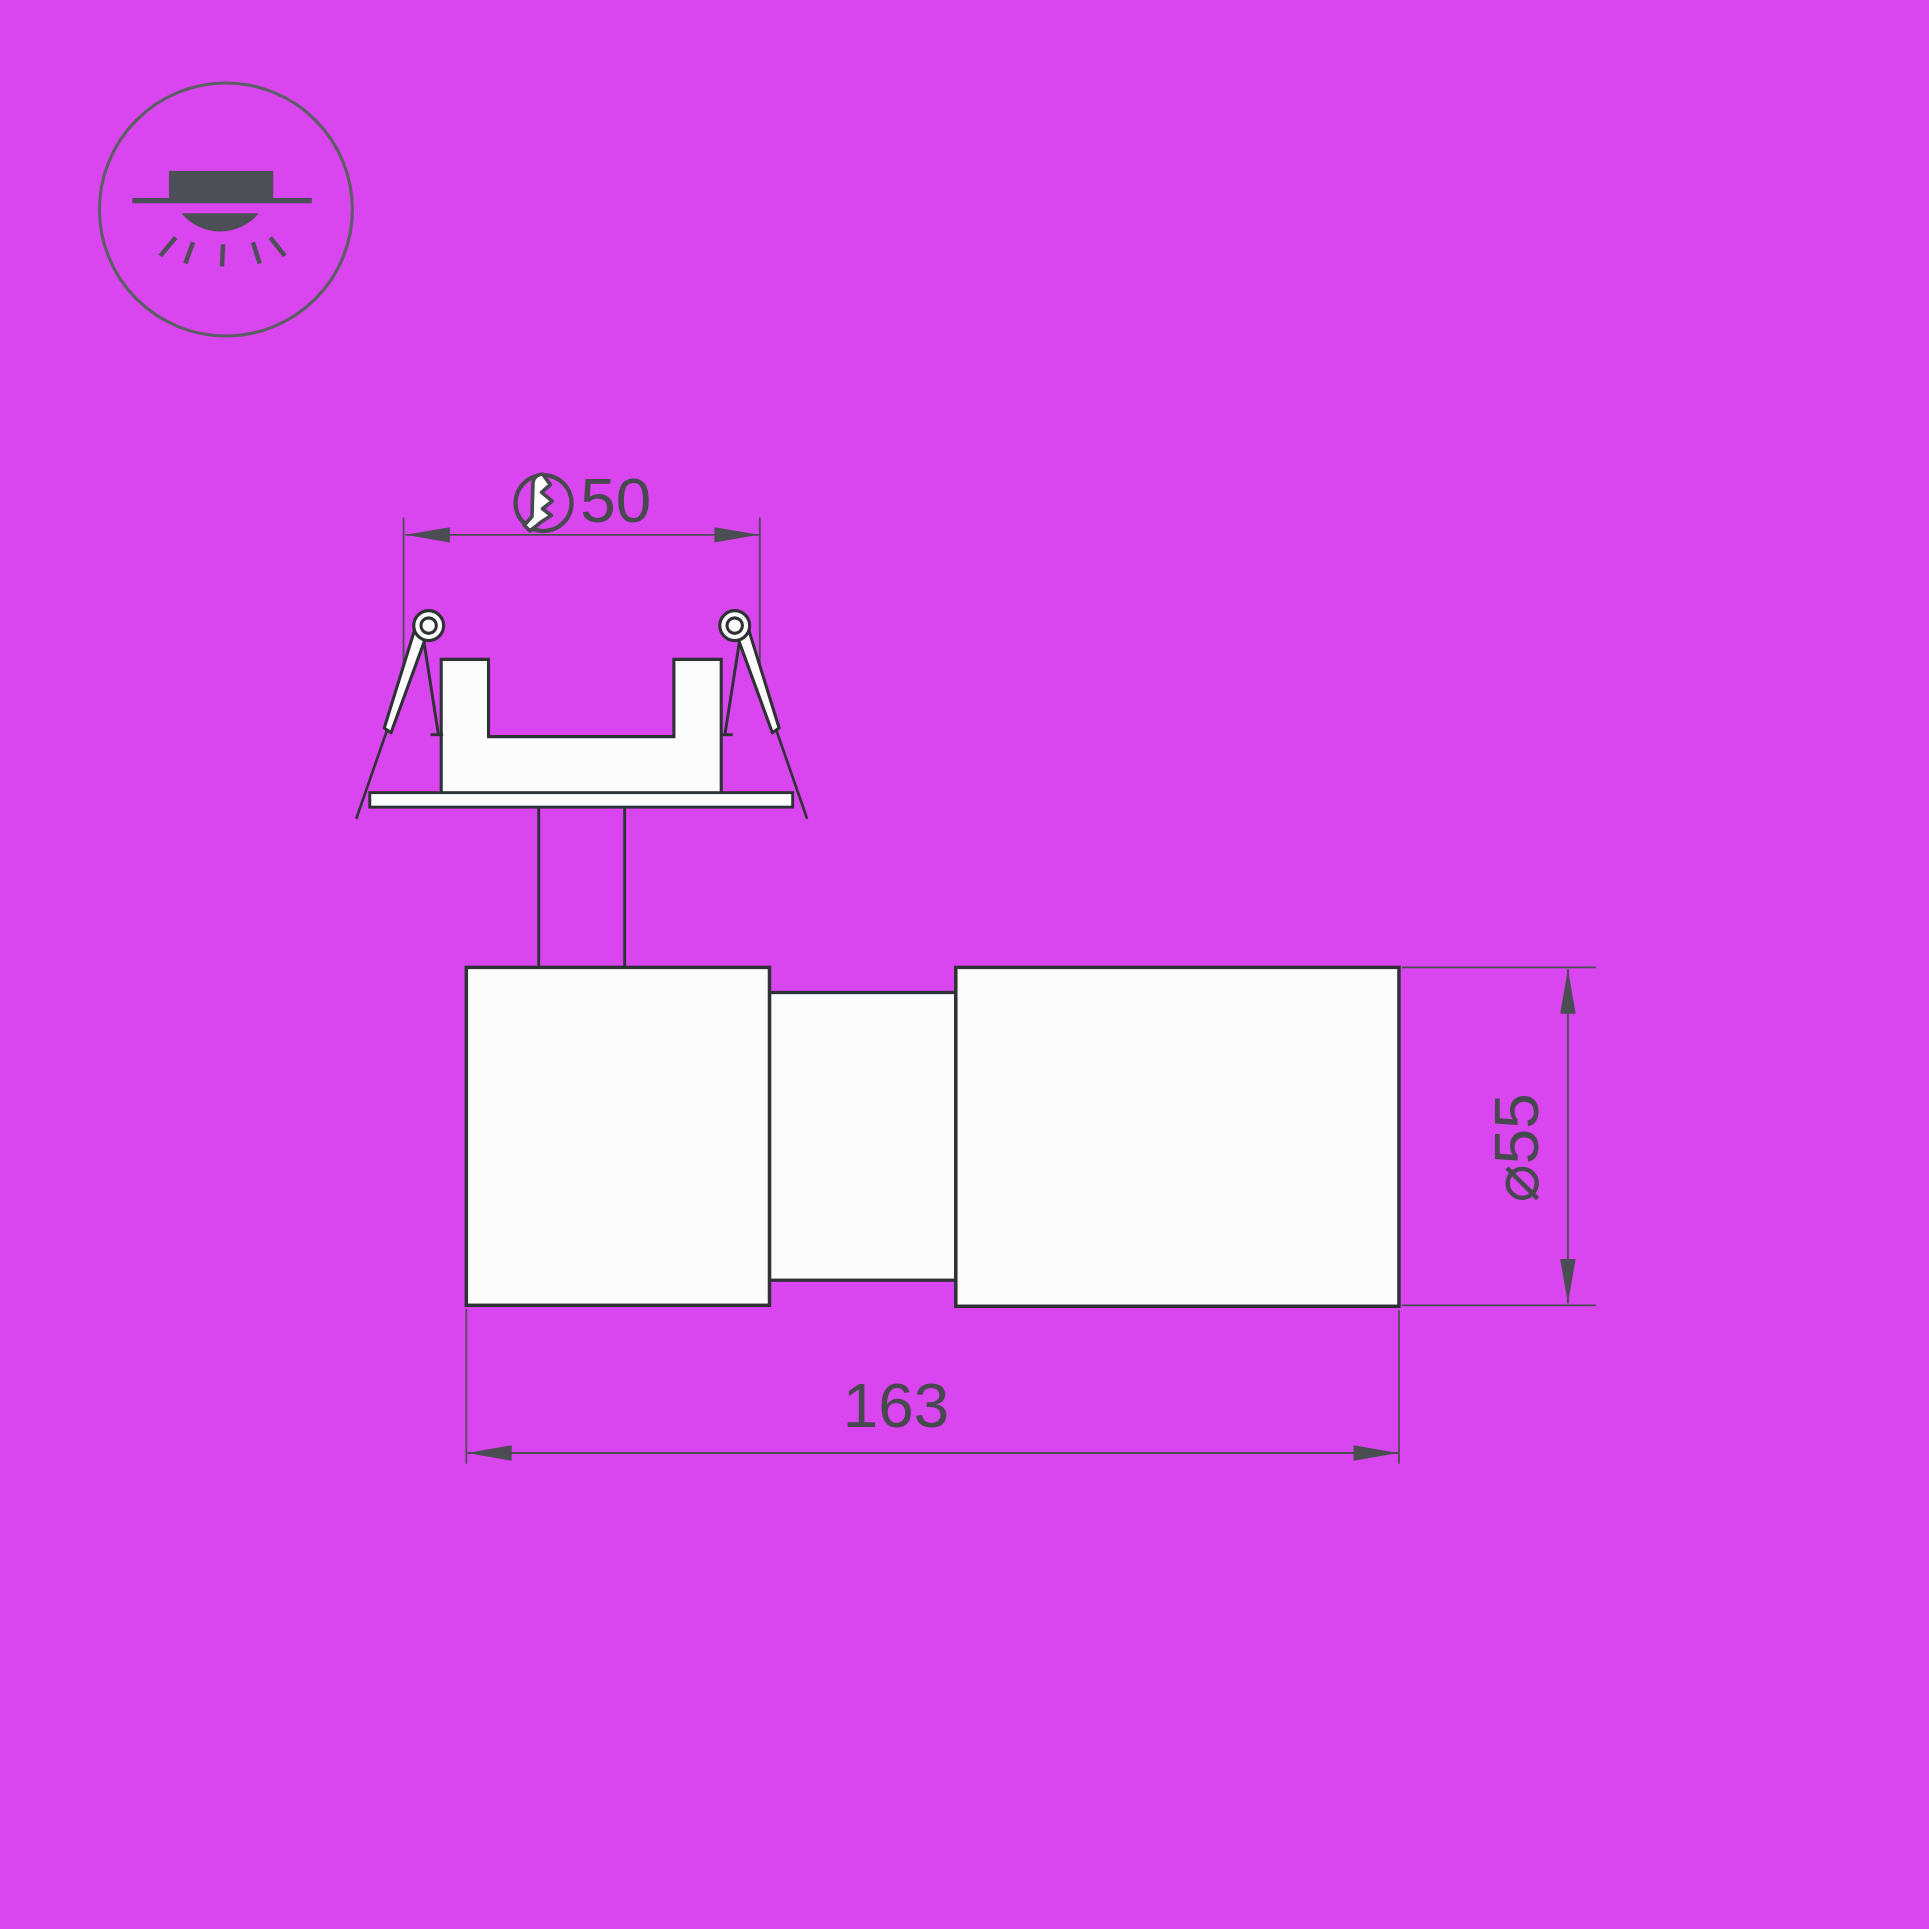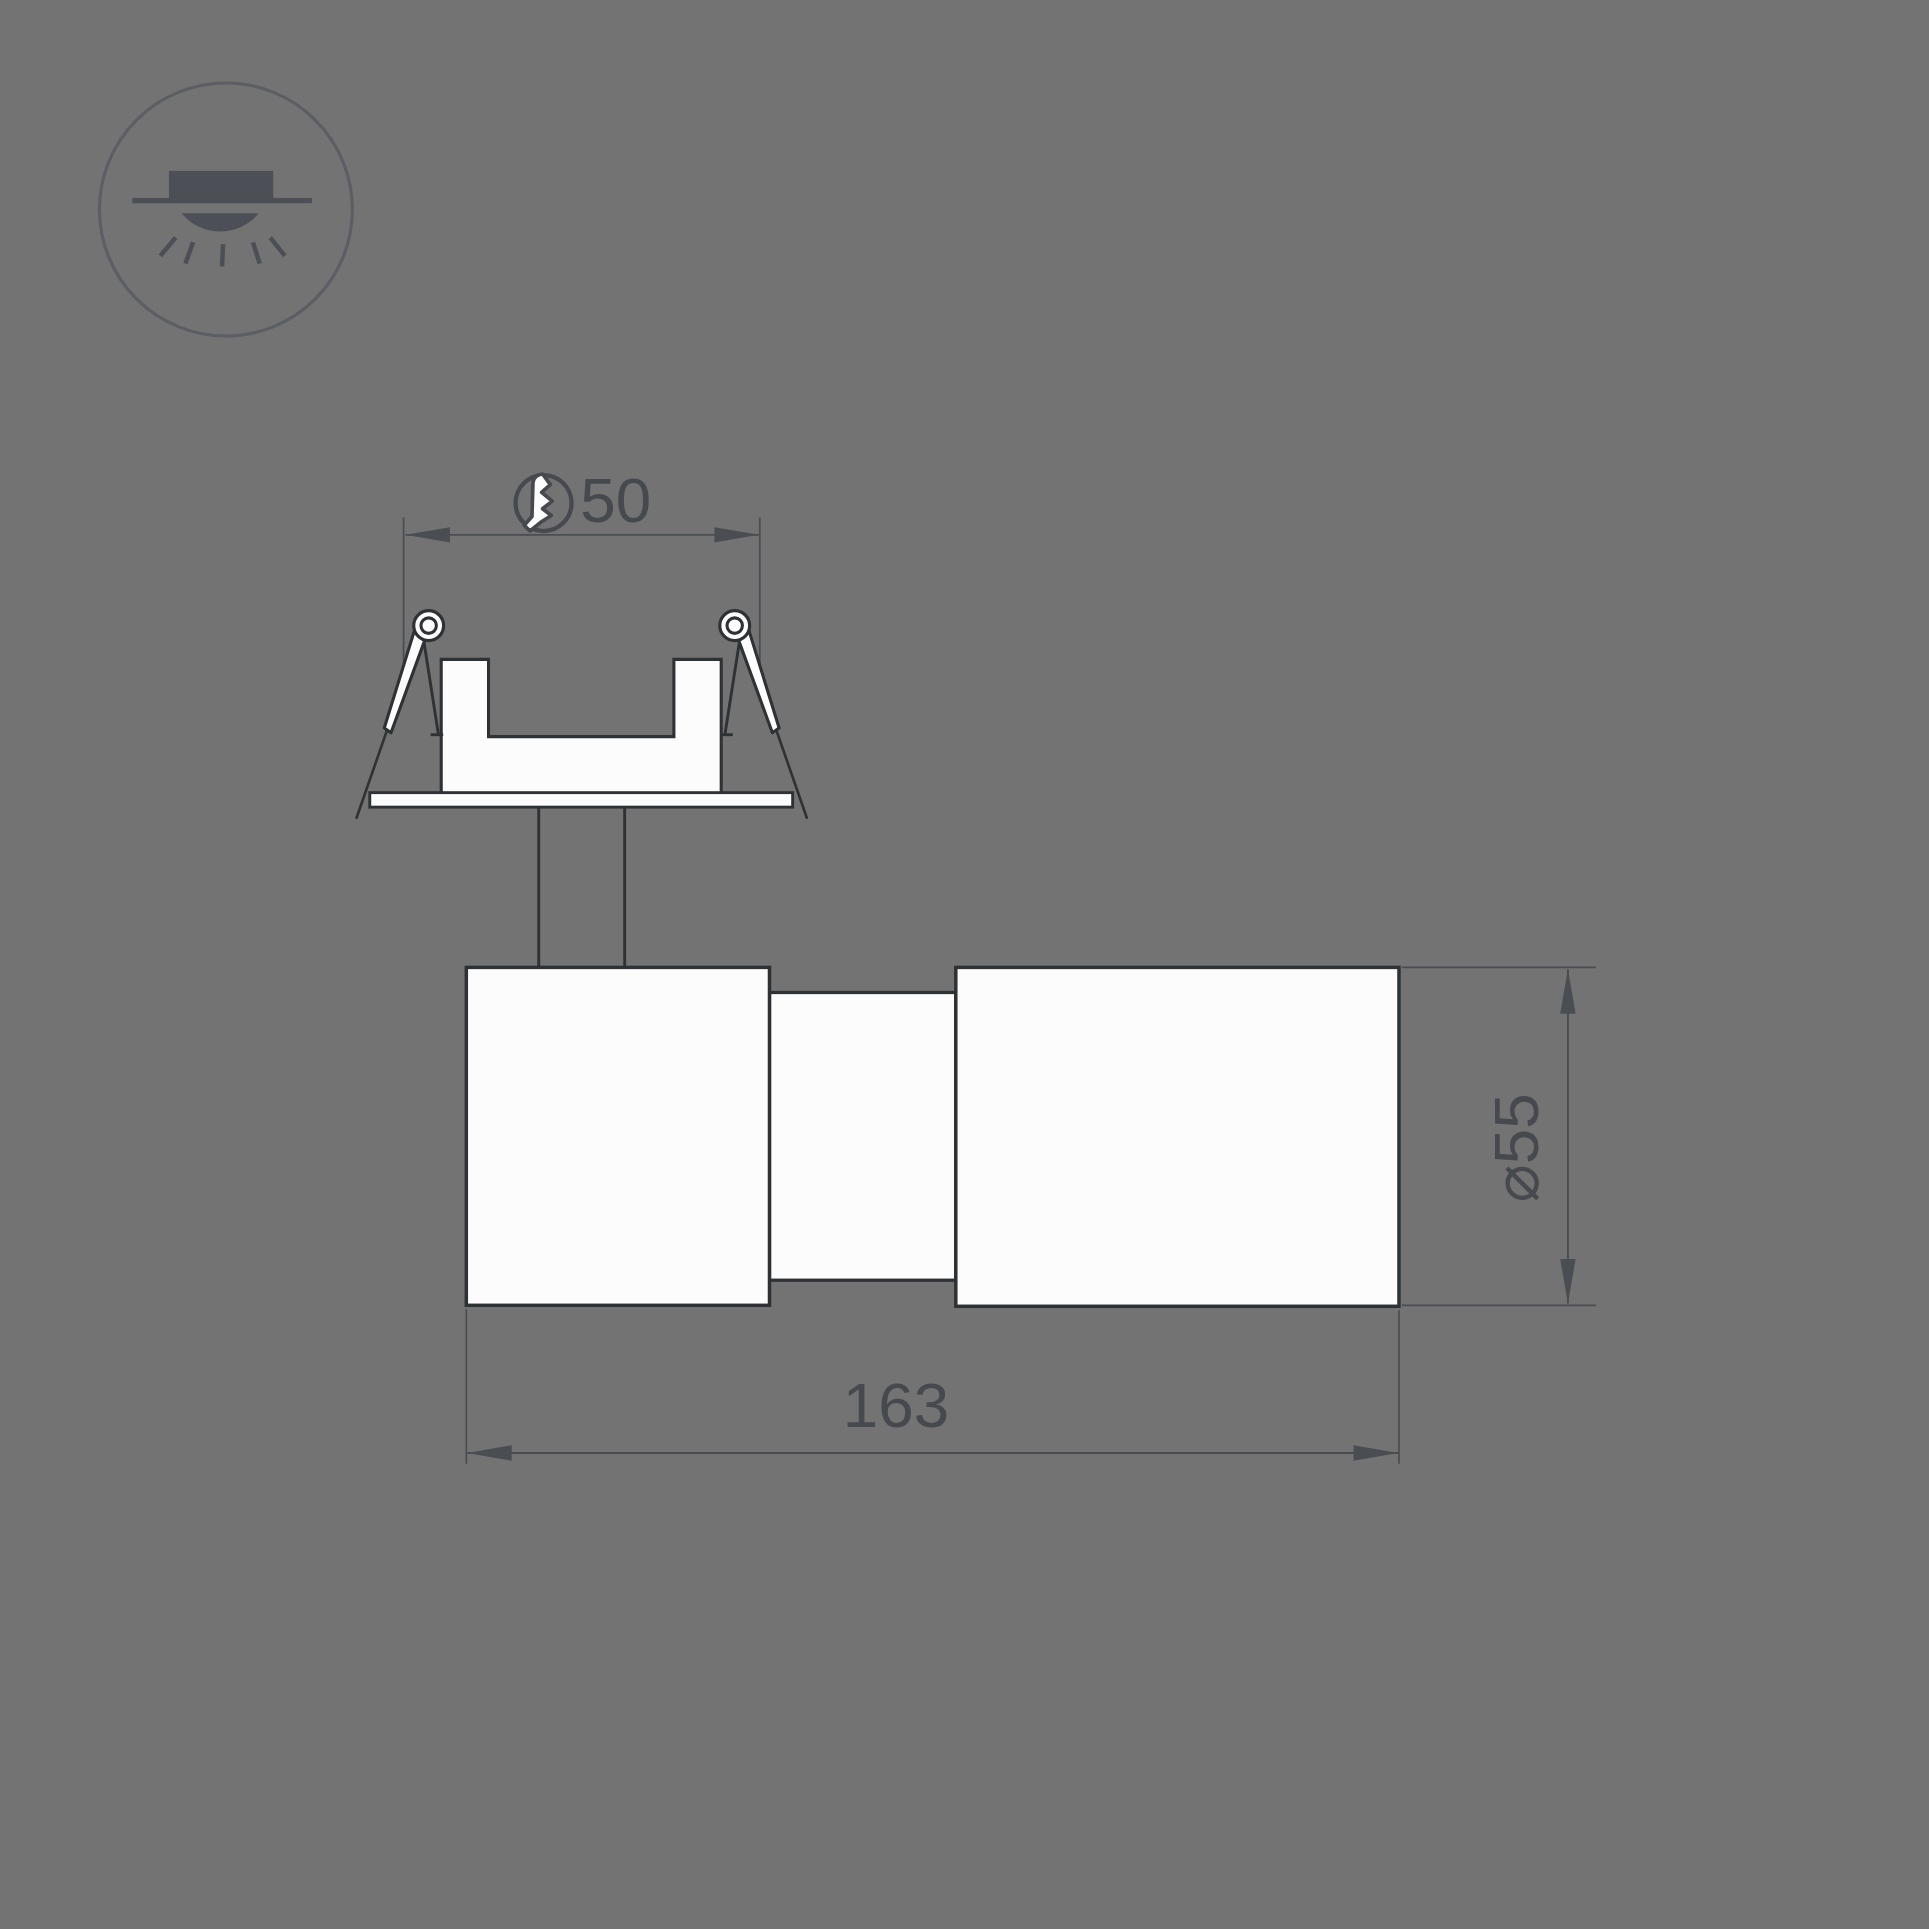--- a/index.html
+++ b/index.html
@@ -1,16 +1,16 @@
 <!DOCTYPE html>
 <html><head>
 <meta charset="utf-8">
 <style>
   html,body{margin:0;padding:0;background:#fcfcfc;}
-  .canvas{position:relative;width:1929px;height:1929px;background:#737373;overflow:hidden;}
+  .canvas{position:relative;width:1929px;height:1929px;background:#d946ef;overflow:hidden;}
   svg{display:block;width:100%;height:100%;}
   .outline{stroke:#2f3235;fill:none;}
   .outline-fill{stroke:#2f3235;fill:#fcfcfc;}
   .dim{stroke:#4a4d51;fill:none;}
   .dim-fill{fill:#4a4d51;stroke:none;}
   .ext{stroke:#4a4d51;stroke-width:1.8;fill:none;}
   .dimtext{font-family:"Liberation Sans","DejaVu Sans",sans-serif;font-size:66px;fill:#46494d;}
   .iconfill{fill:#4c4f55;stroke:none;}
   .iconstroke{stroke:#4c4f55;fill:none;}
 </style>

